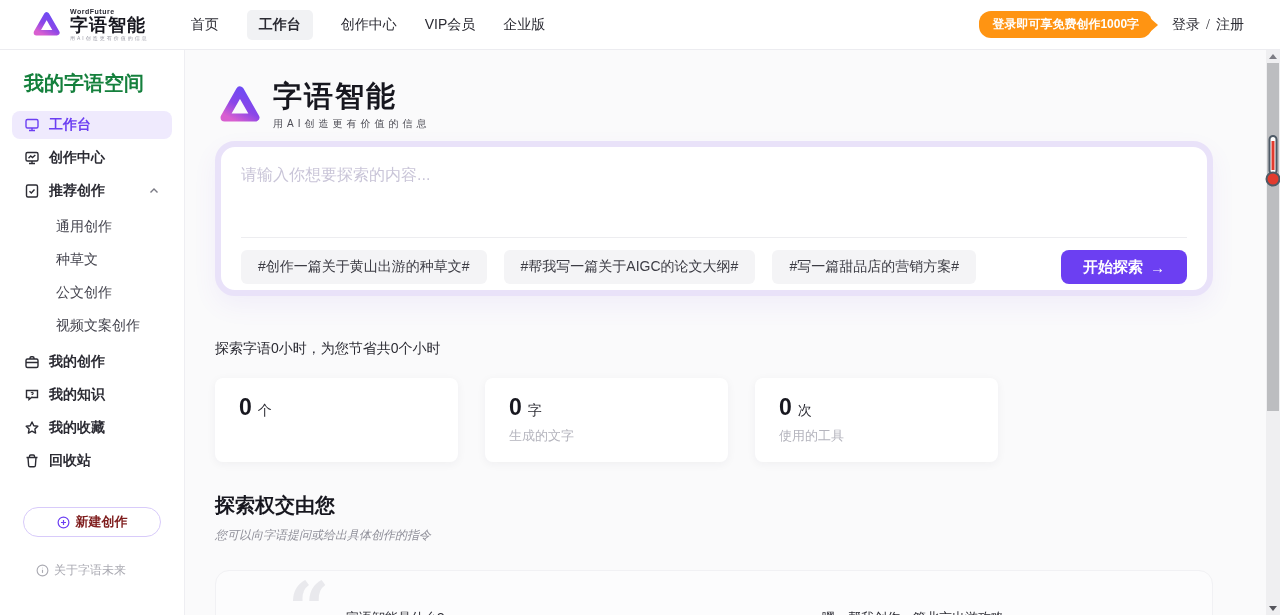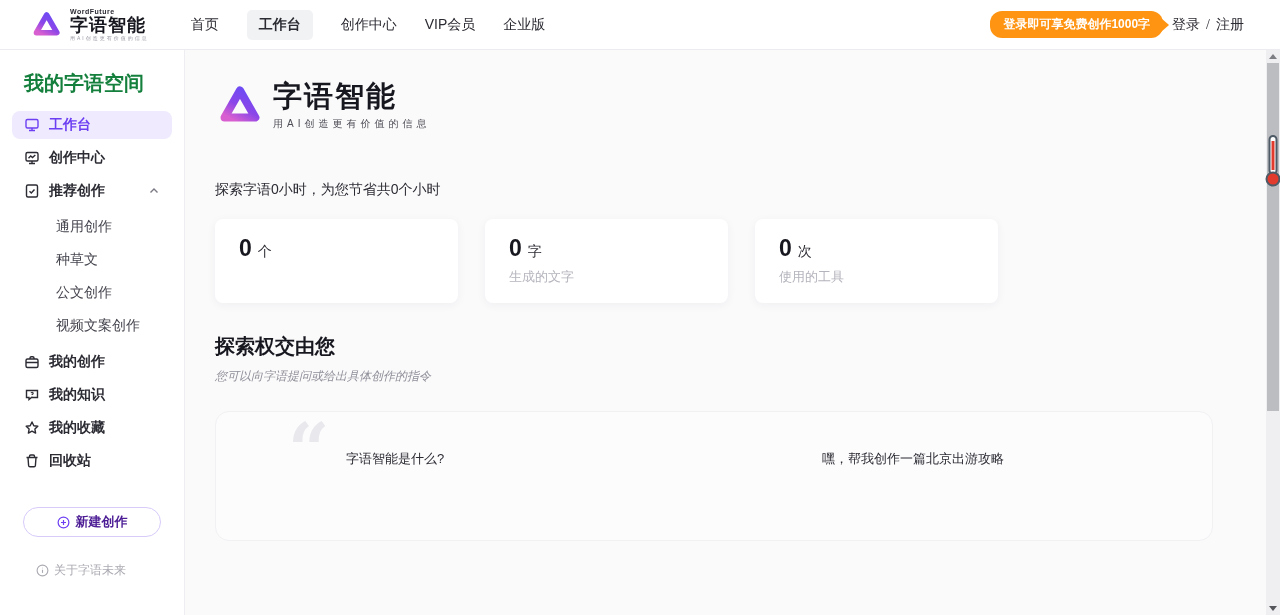--- a/index.html
+++ b/index.html
@@ -16,21 +16,21 @@
     display: flex; align-items: center; padding: 0 36px 0 30px;
   }
   .brand { display: flex; align-items: center; gap: 8px; margin-right: 42px; }
   .brand-text { display: flex; flex-direction: column; line-height: 1; }
   .brand-en { font-size: 7px; font-weight: 700; color: #2a2a33; letter-spacing: .5px; }
   .brand-cn { font-size: 18px; font-weight: 800; color: #17171f; margin-top: 1px; letter-spacing: 1px; }
   .brand-micro { font-size: 5px; color: #9a9aa5; letter-spacing: 2px; margin-top: 2px; white-space: nowrap; }
   .nav-items { display: flex; align-items: center; gap: 28px; }
   .nav-item { font-size: 14px; color: #2b2b33; cursor: pointer; white-space: nowrap; }
   .nav-item.active { background: #f1f2f4; font-weight: 700; padding: 6px 12px; border-radius: 5px; }
-  .nav-right { margin-left: auto; display: flex; gap: 9px; }
+  .nav-right { margin-left: auto; display: flex; gap: 20px; }
   .promo-badge {
     position: relative; background: #ff9412; color: #fff; font-size: 12px; font-weight: 700;
     padding: 5px 13px; border-radius: 12px; white-space: nowrap;
   }
   .promo-badge::after {
     content: ""; position: absolute; right: -6px; top: 50%; transform: translateY(-50%);
     border-top: 7px solid transparent; border-bottom: 7px solid transparent; border-left: 8px solid #ff9412;
   }
   .auth { font-size: 14px; color: #2b2b33; display: flex; gap: 6px; align-items: center; font-family: Liberation Serif, serif; }
   .auth span { cursor: pointer; }
@@ -51,21 +51,21 @@
   .side-item svg { flex-shrink: 0; }
   .side-item.active { background: #efeafd; color: #6c3ff2; }
   .side-sub {
     height: 33px; display: flex; align-items: center; padding-left: 44px;
     font-size: 14px; color: #45454f; cursor: pointer;
   }
   .chevron { margin-left: auto; }
   .new-btn {
     display: flex; align-items: center; justify-content: center; gap: 6px;
     width: 138px; height: 30px; margin: 32px auto 0; border: 1px solid #d8cbfa; border-radius: 16px;
-    color: #4c1d95; font-size: 13px; font-weight: 700; background: #fff; cursor: pointer;
+    color: #7f1d1d; font-size: 13px; font-weight: 700; background: #fff; cursor: pointer;
   }
   .about-link {
     position: absolute; bottom: 36px; left: 36px; display: flex; align-items: center; gap: 5px;
     font-size: 12px; color: #aaaab2; cursor: pointer; justify-content: center;
   }
 
   
   .main { flex: 1; background: #fafafb; padding: 25px 0 0 30px; overflow: hidden; }
   .content { width: 998px; }
 
@@ -278,20 +278,33 @@
               </linearGradient>
             </defs>
             <path d="M52 18 L84 74 L20 74 Z" fill="none" stroke="url(#grad-hero)" stroke-width="17" stroke-linejoin="round"></path>
           </svg>
           <div class="hero-text">
             <span class="hero-title">字语智能</span>
             <span class="hero-tagline">用AI创造更有价值的信息</span>
           </div>
         </div>
 
+        <div class="search-card">
+          <textarea class="search-input" placeholder="请输入你想要探索的内容..." style=""></textarea>
+          <div class="search-divider"></div>
+          <div class="chips-row">
+            <span class="chip">#创作一篇关于黄山出游的种草文#</span>
+            <span class="chip">#帮我写一篇关于AIGC的论文大纲#</span>
+            <span class="chip">#写一篇甜品店的营销方案#</span>
+            <button class="explore-btn">
+              <span>开始探索</span>
+              <span>→</span>
+            </button>
+          </div>
+        </div>
 
         <div class="stats-summary">探索字语0小时，为您节省共0个小时</div>
 
         <div class="stat-cards">
           <div class="stat-card">
             <div class="stat-value-row">
               <span class="stat-value">0</span>
               <span class="stat-unit">个</span>
             </div>
           </div>

